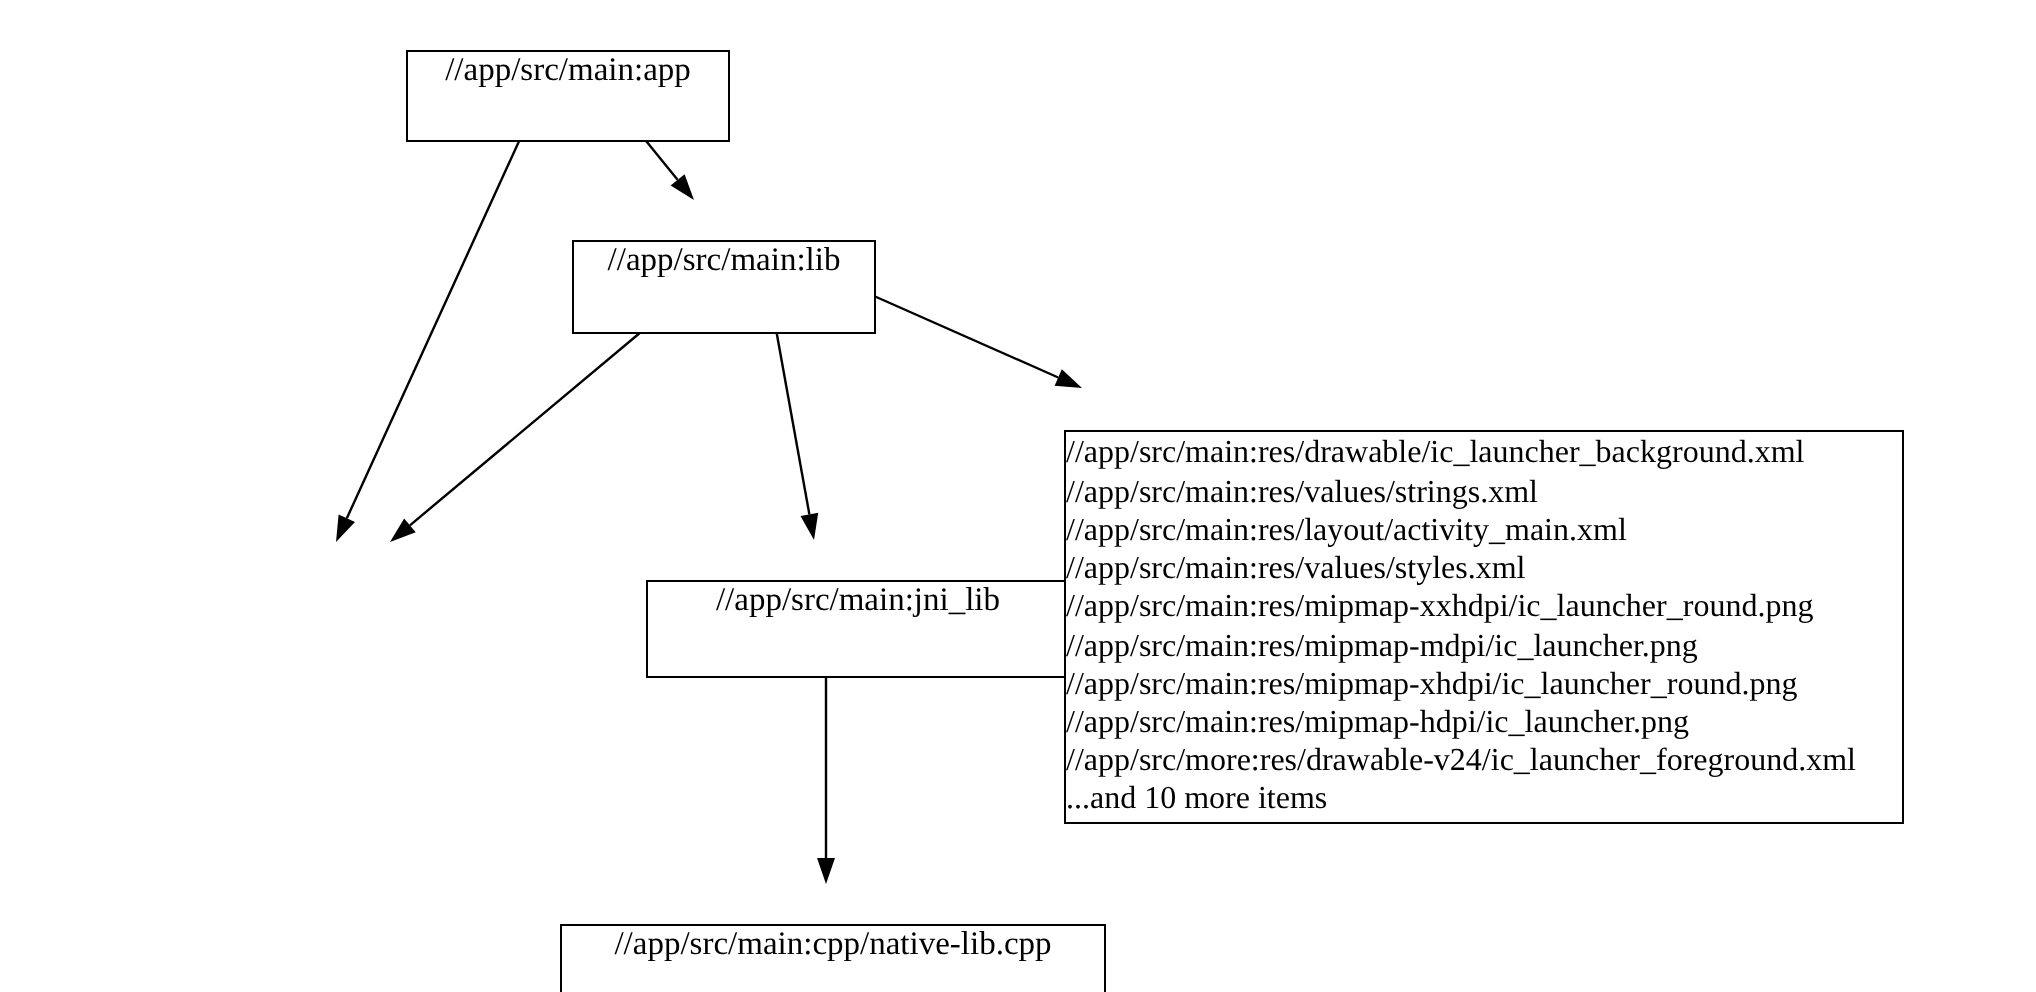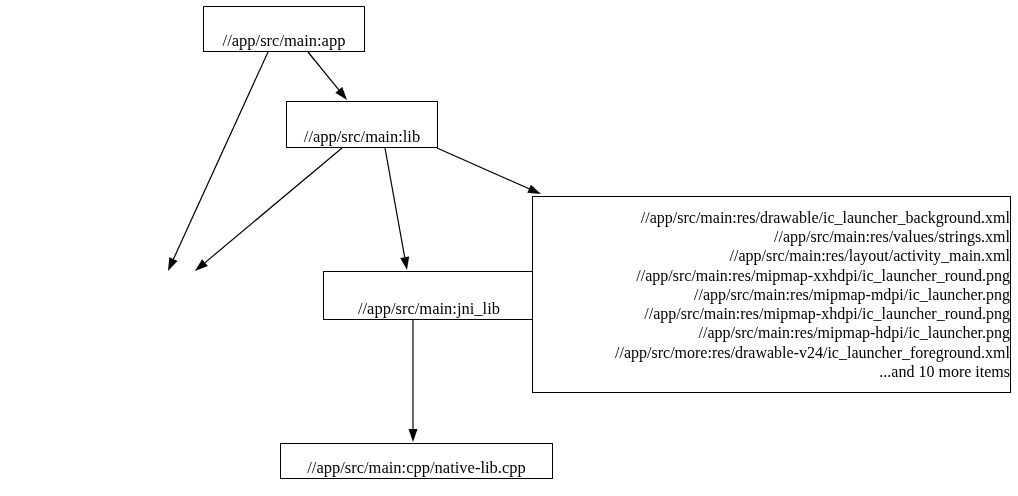--- a/index.html
+++ b/index.html
@@ -17,34 +17,35 @@
     left: 0; top: 0;
     width: 1018px; height: 496px;
   }
   .node {
     position: absolute;
     box-sizing: border-box;
     border: 1px solid #000000;
     background: #ffffff;
     color: #000000;
     display: flex;
-    align-items: flex-end;
+    align-items: flex-start;
     justify-content: center;
     text-align: center;
     font-size: 16.5px;
     line-height: 1.15;
     white-space: nowrap;
+    margin-top: 19px;
   }
   .node-app      { left: 203px; top: 6px;   width: 162px; height: 46px; }
   .node-lib      { left: 286px; top: 101px; width: 152px; height: 47px; }
   .node-manifest { left: 5px;   top: 272px; width: 307px; height: 49px; }
   .node-jni      { left: 323px; top: 271px; width: 212px; height: 49px; }
   .node-native   { left: 280px; top: 443px; width: 273px; height: 36px; }
   .node-res {
-    left: 532px; top: 196px; width: 479px; height: 197px;
+    left: 532px; top: 196px; width: 420px; height: 197px;
     flex-direction: column;
     font-size: 16px;
     line-height: 19.2px;
   }
   .node-res span { display: block; }
 </style>
 </head>
 <body>
 
 <div class="canvas">
@@ -74,20 +75,21 @@
 
 
   <div class="node node-jni">
     <span>//app/src/main:jni_lib</span>
   </div>
 
   <div class="node node-res">
     <span>//app/src/main:res/drawable/ic_launcher_background.xml</span>
     <span>//app/src/main:res/values/strings.xml</span>
     <span>//app/src/main:res/layout/activity_main.xml</span>
+    <span>//app/src/main:res/values/styles.xml</span>
     <span>//app/src/main:res/mipmap-xxhdpi/ic_launcher_round.png</span>
     <span>//app/src/main:res/mipmap-mdpi/ic_launcher.png</span>
     <span>//app/src/main:res/mipmap-xhdpi/ic_launcher_round.png</span>
     <span>//app/src/main:res/mipmap-hdpi/ic_launcher.png</span>
     <span>//app/src/more:res/drawable-v24/ic_launcher_foreground.xml</span>
     <span>...and 10 more items</span>
   </div>
 
   <div class="node node-native">
     <span>//app/src/main:cpp/native-lib.cpp</span>

